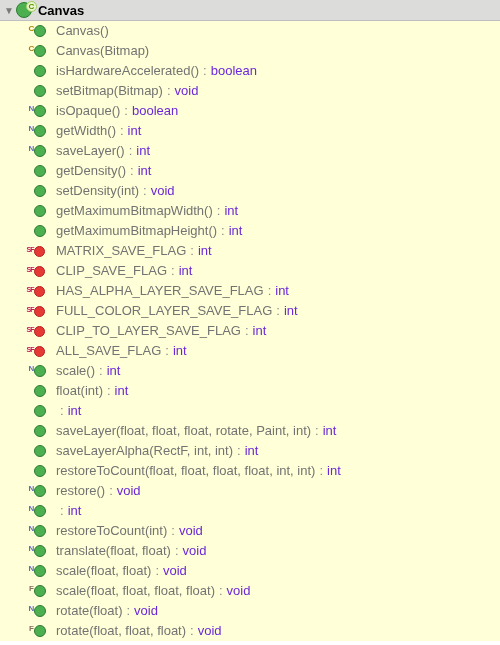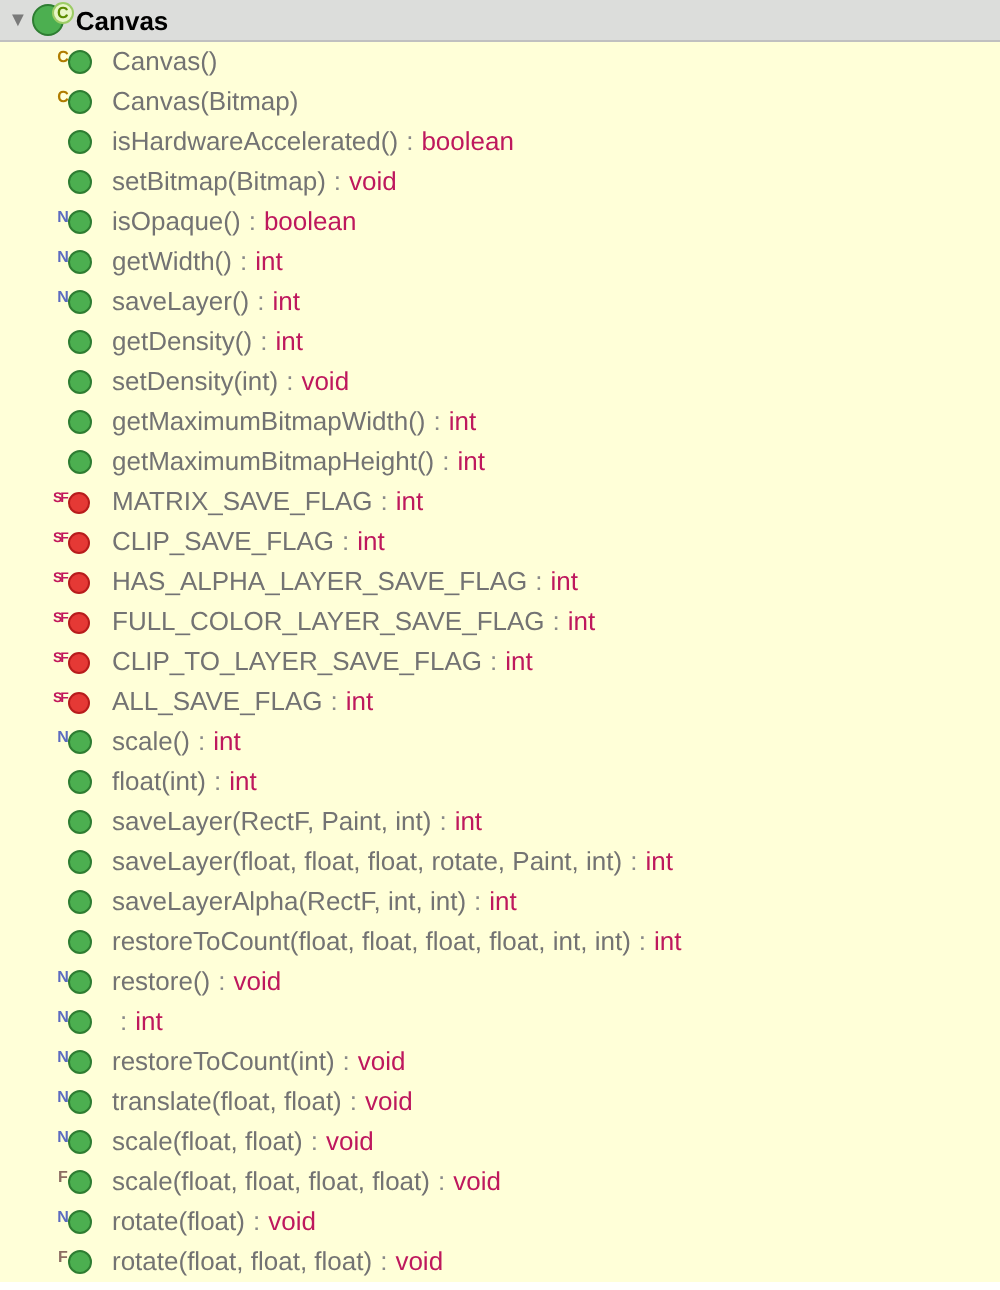--- a/index.html
+++ b/index.html
@@ -103,21 +103,21 @@
   .badge.F { color:#8d6e63; }
   .badge.SF { color:#c2185b; font-size:7px; letter-spacing:-1px; width:12px; left:-10px;}
   .sig {
     color: #737373;
   }
   .type-sep {
     color: #8a8a8a;
     margin: 0 4px;
   }
   .ret {
-    color: #be185d;
+    color: #6d28d9;
   }
 </style>
 </head>
 <body>
 
 <div class="container">
 
   <div class="header">
     <span class="collapse-arrow">▼</span>
     <span class="class-icon"></span>
@@ -282,21 +282,20 @@
           <span class="dot method"></span>
         </span>
         <span class="sig">float(int)</span>
         <span class="type-sep">:</span>
         <span class="ret">int</span>
       </div>
       <div class="row">
         <span class="icon-slot">
           <span class="dot method"></span>
         </span>
-        <span class="sig">saveLayer(RectF, Paint, int)</span>
         <span class="type-sep">:</span>
         <span class="ret">int</span>
       </div>
       <div class="row">
         <span class="icon-slot">
           <span class="dot method"></span>
         </span>
         <span class="sig">saveLayer(float, float, float, rotate, Paint, int)</span>
         <span class="type-sep">:</span>
         <span class="ret">int</span>

